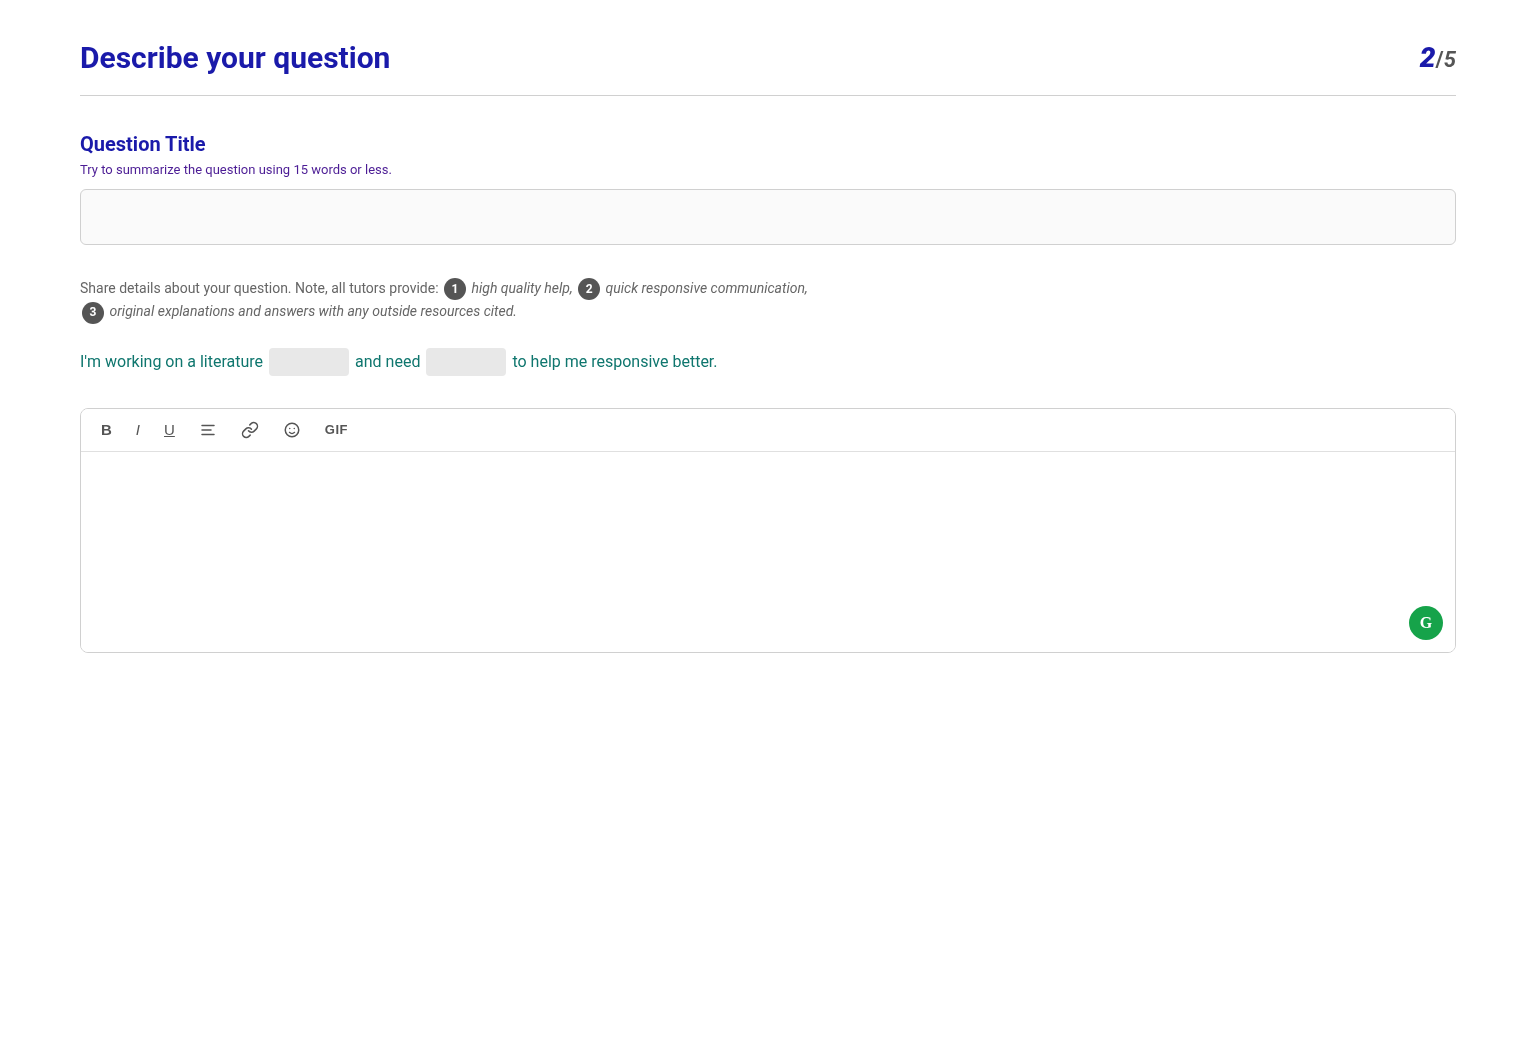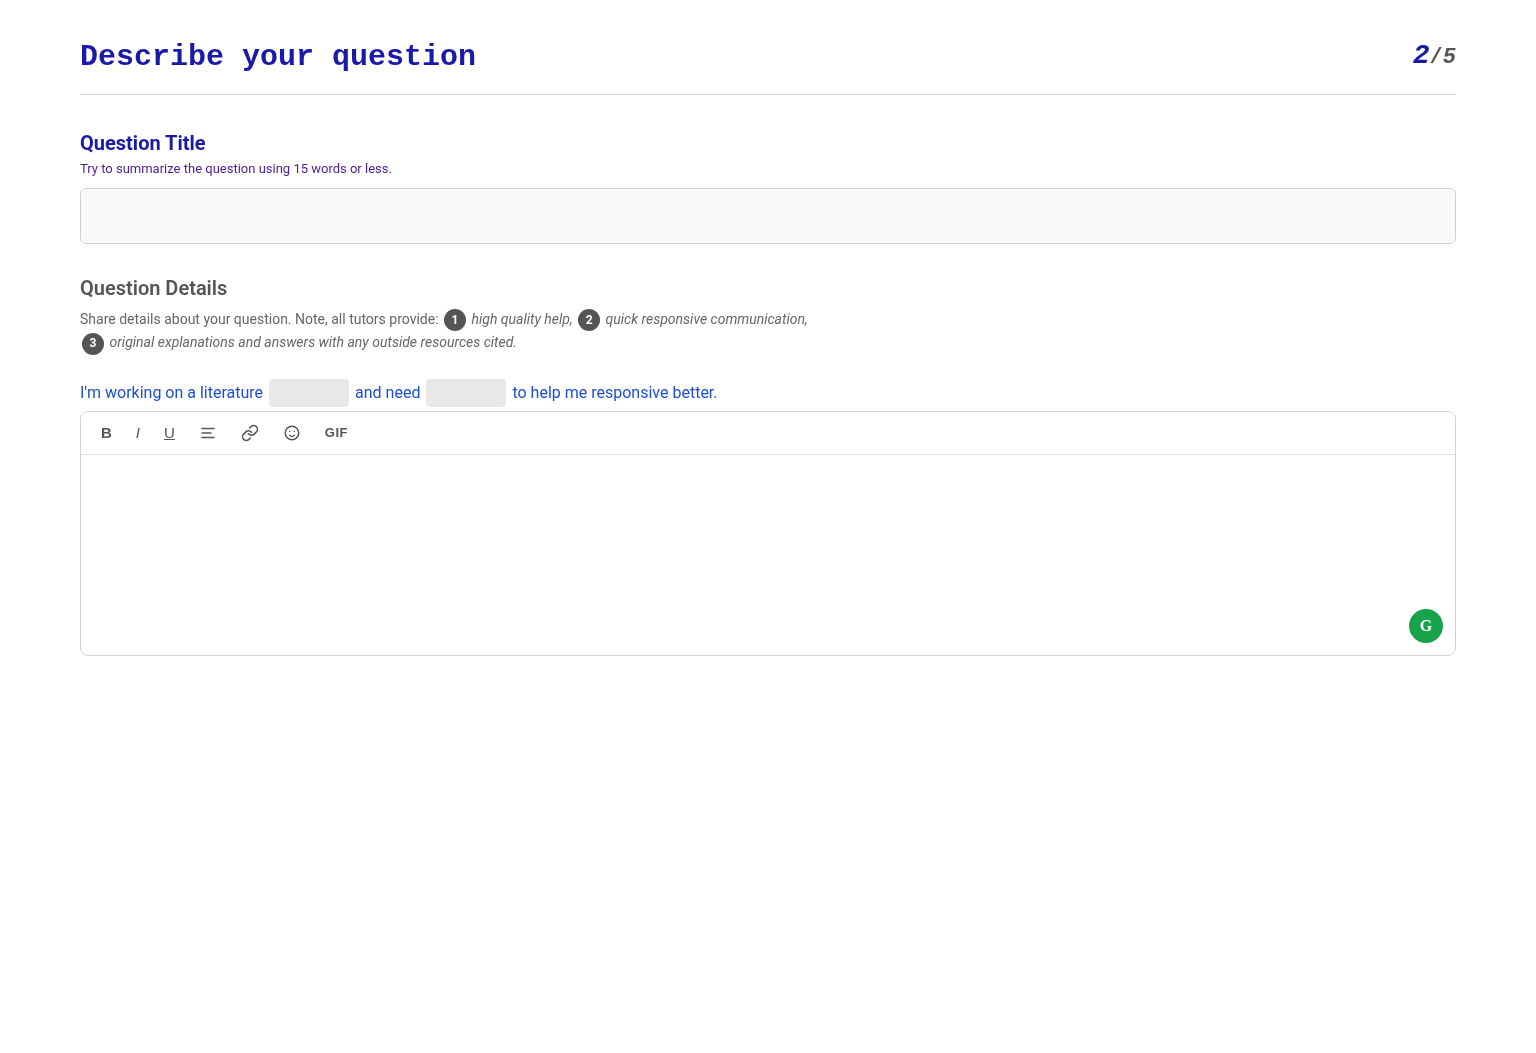--- a/index.html
+++ b/index.html
@@ -12,22 +12,22 @@
       font-family: -apple-system, BlinkMacSystemFont, 'Segoe UI', Roboto, sans-serif;
       background: #ffffff;
       color: #333;
       padding: 40px 80px;
       max-width: 1536px;
     }
 
     .page-header {
       display: flex;
       justify-content: space-between;
+      align-items: center;
       margin-bottom: 20px;
-      font-family: Liberation Mono, monospace;
     }
 
     .page-title {
       font-size: 30px;
       font-weight: 700;
       color: #1a1aaa;
     }
 
     .step-indicator {
       font-size: 28px;
@@ -112,22 +112,22 @@
       color: #222;
       margin-bottom: 14px;
     }
 
     .tutor-prompt-row {
       display: flex;
       align-items: center;
       flex-wrap: wrap;
       gap: 6px;
       font-size: 16px;
-      color: #1d4ed8;
-      margin-bottom: 4px;
+      color: #0f766e;
+      margin-bottom: 32px;
     }
 
     .prompt-blank {
       display: inline-block;
       width: 80px;
       height: 28px;
       background: #e8e8e8;
       border-radius: 4px;
       vertical-align: middle;
     }
@@ -223,21 +223,20 @@
 
 <hr class="divider">
 
 <div class="section">
   <h2 class="section-title">Question Title</h2>
   <p class="section-subtitle">Try to summarize the question using 15 words or less.</p>
   <input type="text" class="text-input" value="" style="">
 </div>
 
 <div class="section">
-  <h2 class="question-details-title">Question Details</h2>
   <p class="details-description">
     <span>Share details about your question. Note, all tutors provide:</span>
     <span class="badge">1</span>
     <em>high quality help,</em>
     <span class="badge">2</span>
     <em>quick responsive communication,</em>
     <br>
     <span class="badge">3</span>
     <em>original explanations and answers with any outside resources cited.</em>
   </p>

